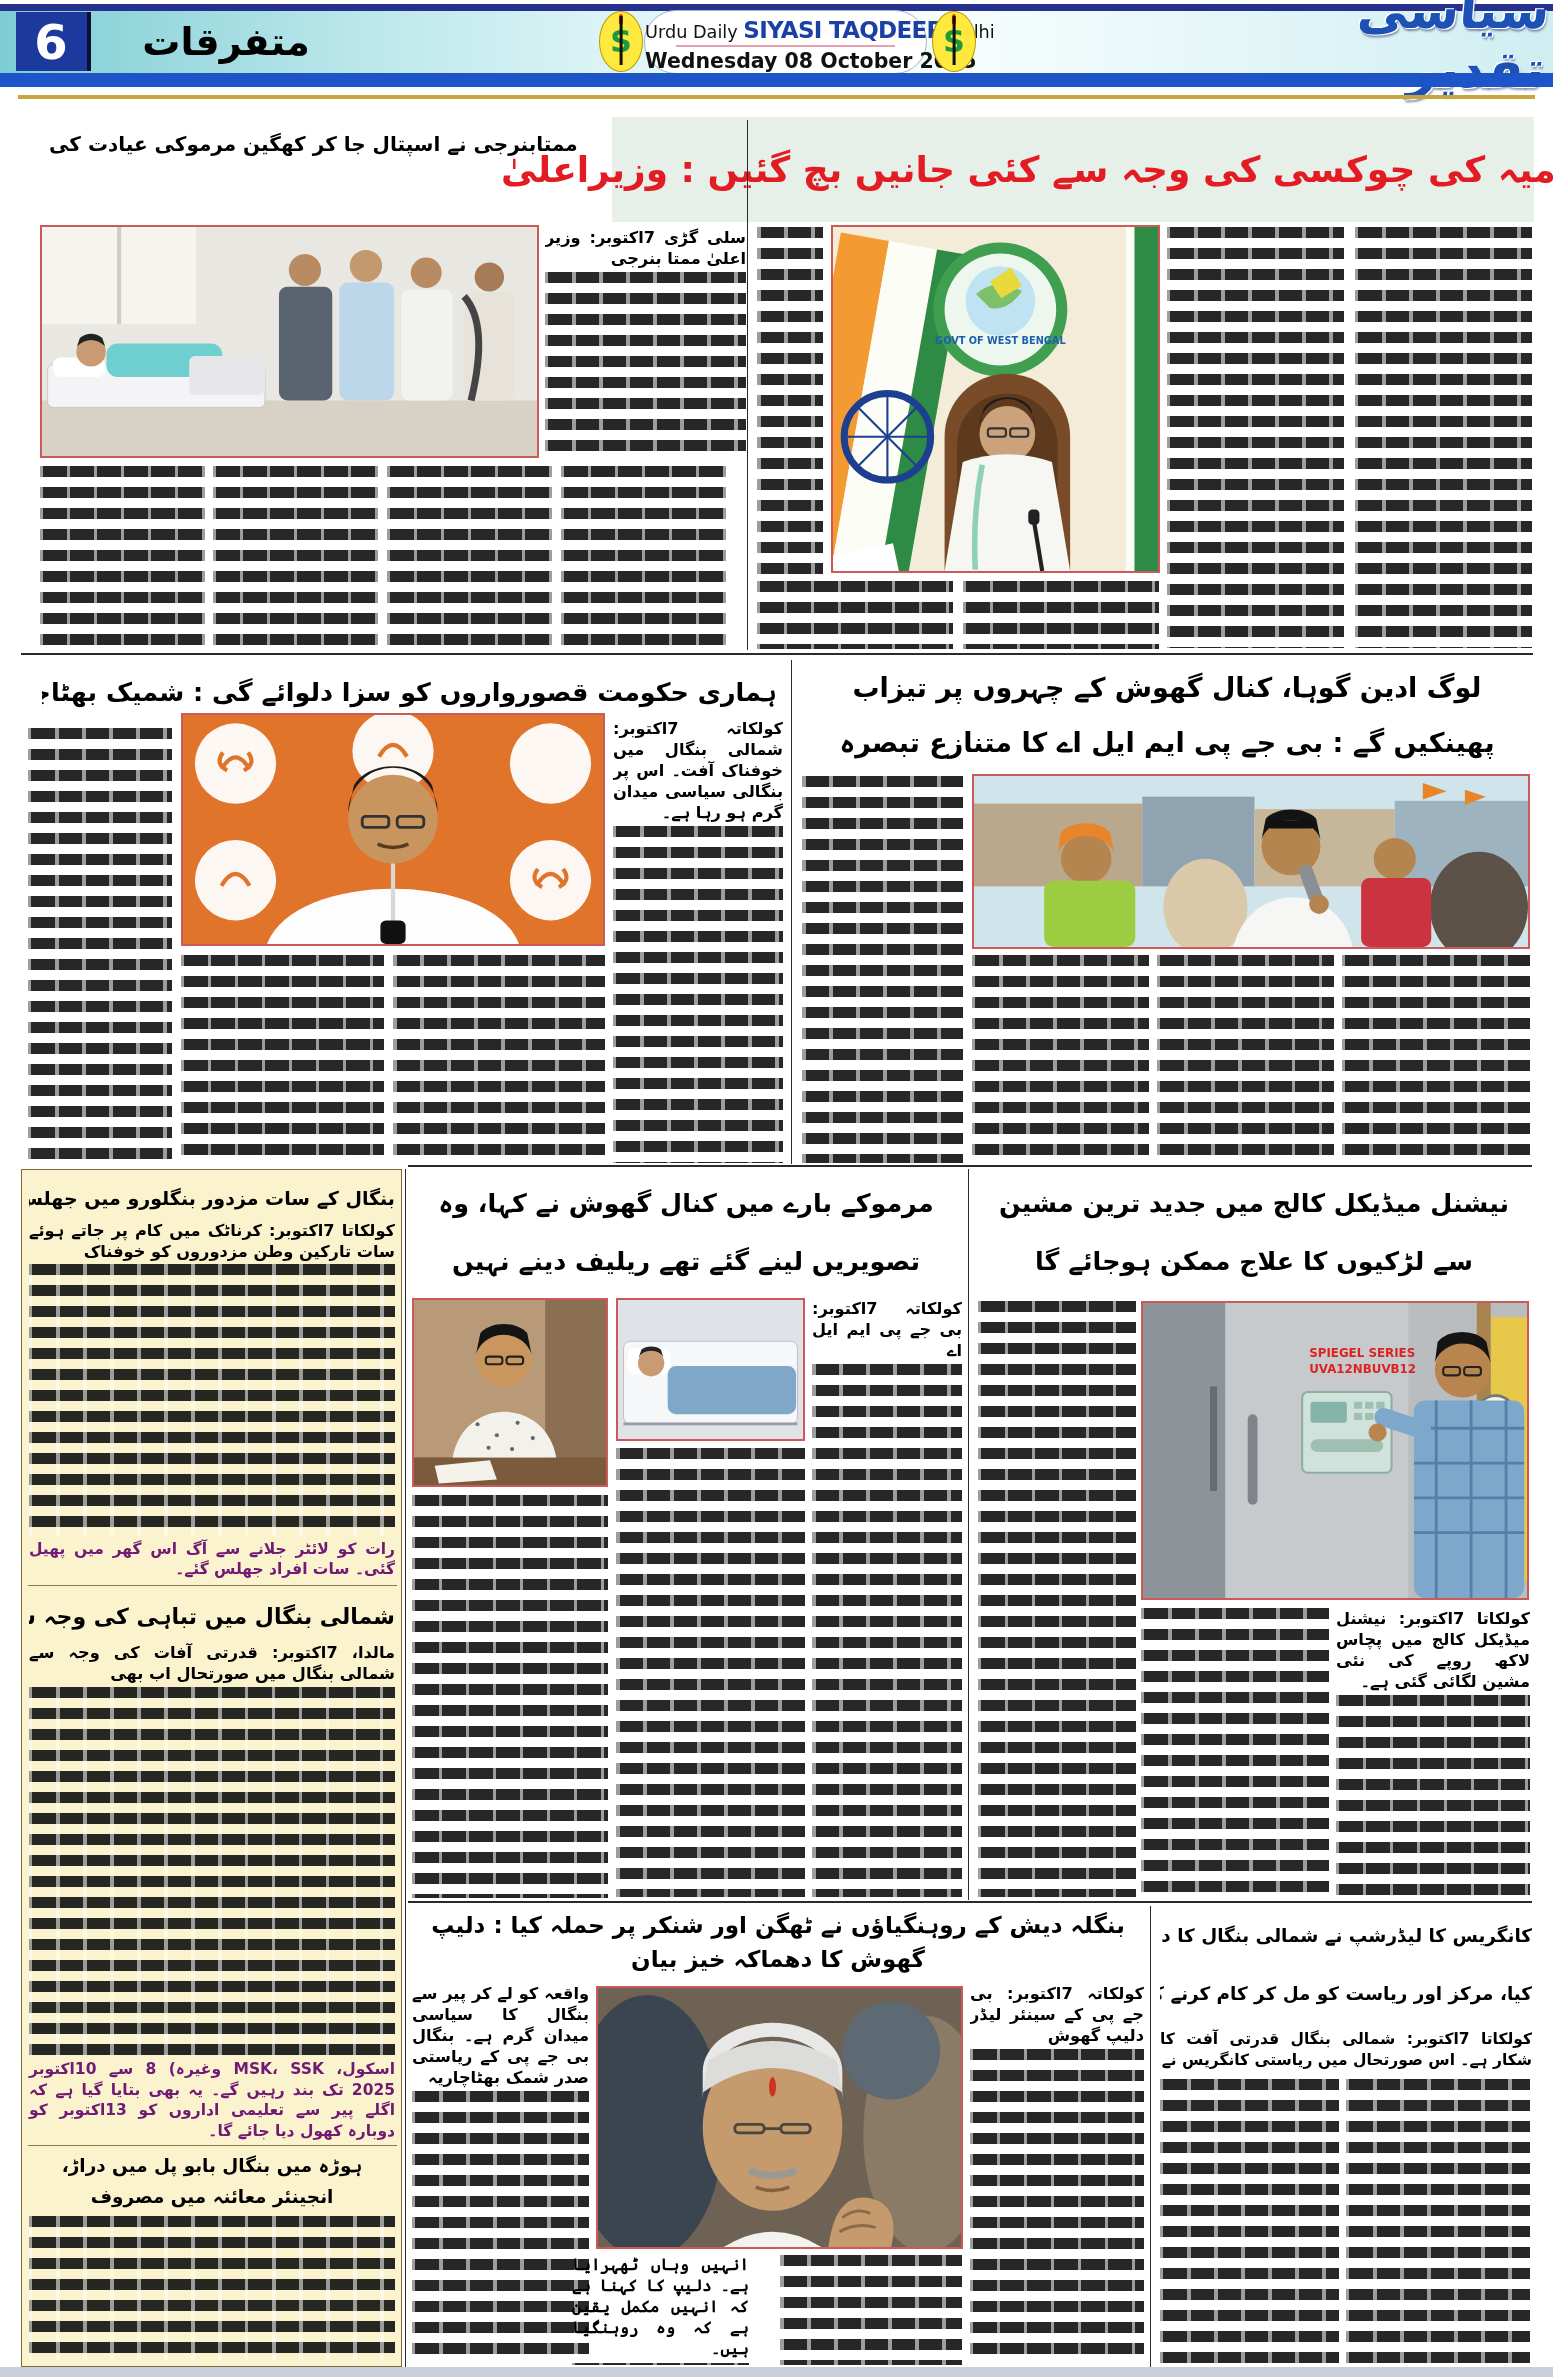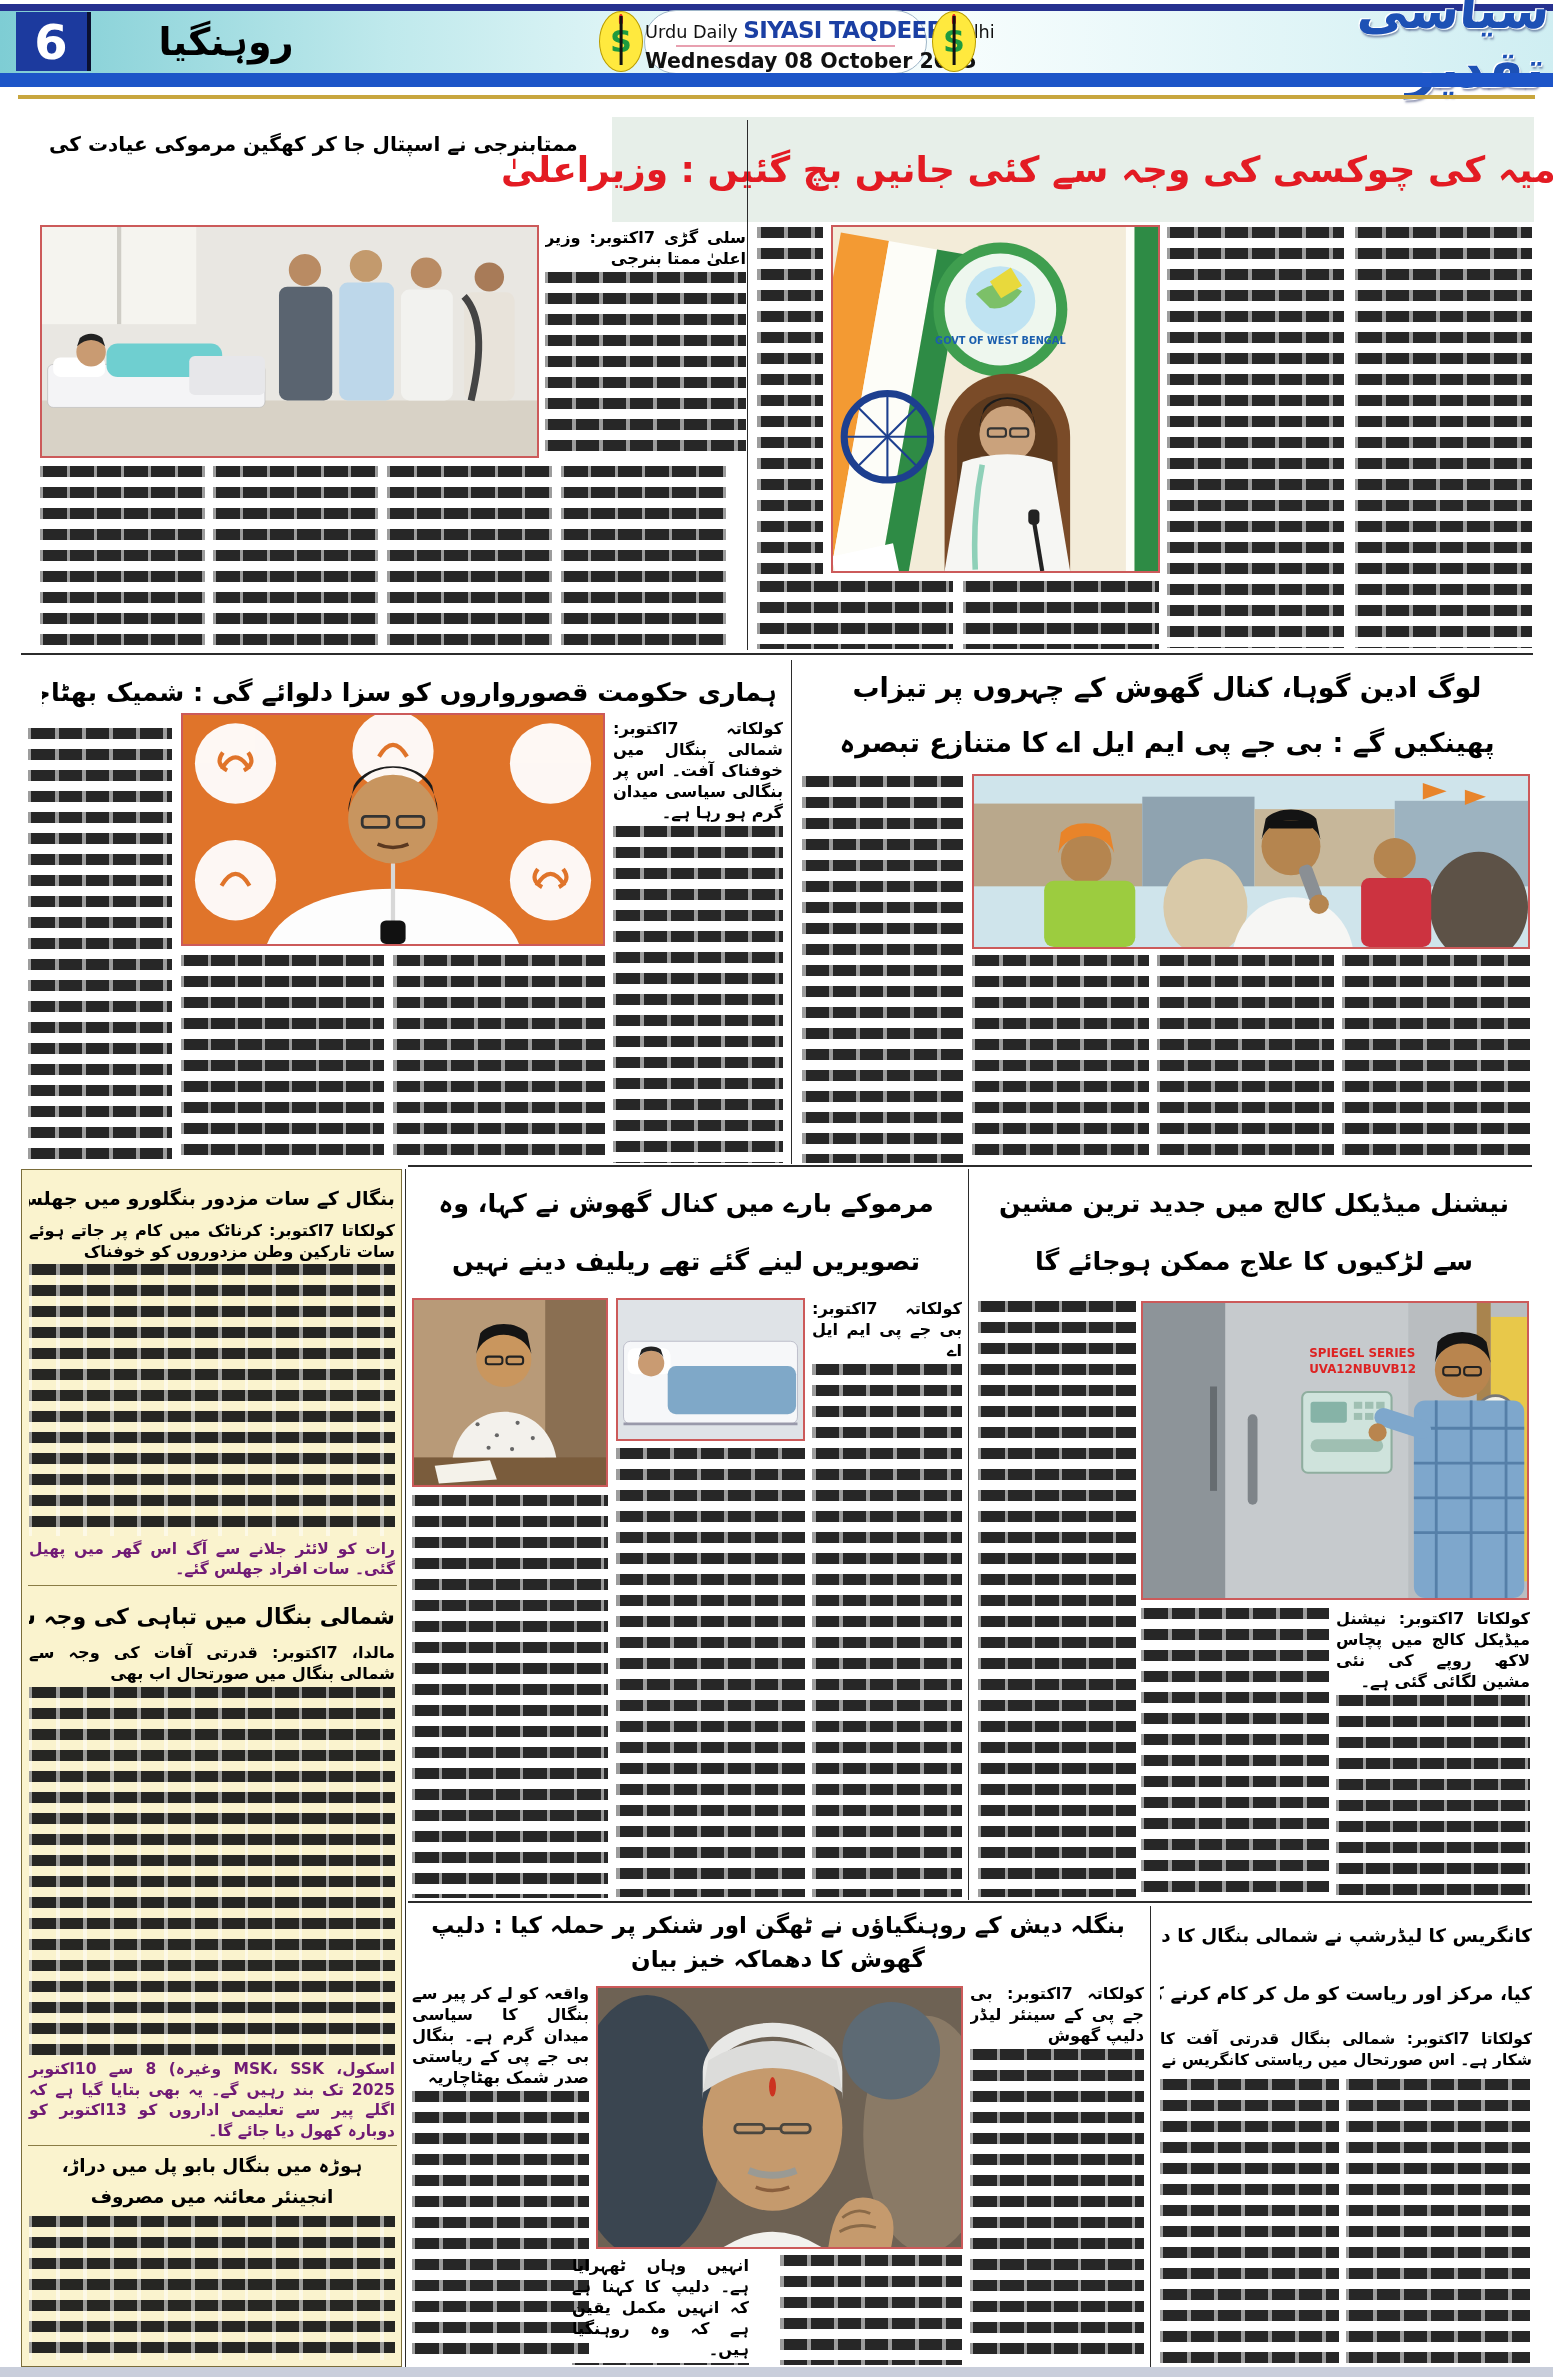--- a/index.html
+++ b/index.html
@@ -63,21 +63,21 @@
 </head>
 <body>
 
 <div class="page">
 
   <div class="a topline"></div>
   <div class="a header-band"></div>
   <div class="a pagenum">
       <span>6</span>
     </div>
-  <div class="a section-label rtl">روہنگیا</div>
+  <div class="a section-label rtl">متفرقات</div>
 
   <div class="oval-logo" style="left:599px;">
     <span class="flame"></span>
     <span class="sglyph">S</span>
   </div>
   <div class="a center-panel">
     <div class="cp-line1">
       <span>Urdu Daily</span>
       <span class="paper">SIYASI TAQDEER</span>
       <span>Delhi</span>
@@ -439,21 +439,21 @@
           <path d="M350,330 q20,-16 40,-6"></path>
           <path d="M346,350 q24,-14 52,-6"></path>
         </g>
       <path d="M180,372 q70,-44 140,0 z" fill="#f2f2ee"></path>
     </svg>
   </div>
   <div class="a col rtl" style="left:970px;top:1983px;width:174px;height:381px;">
     <div class="lead">کولکاتہ 7اکتوبر: بی جے پی کے سینئر لیڈر دلیپ گھوش</div>
     <div class="sim"></div>
   </div>
-  <div class="a col rtl" style="left:572px;top:2255px;width:177px;height:110px;">
+  <div class="a col rtl" style="left:572px;top:2255px;width:177px;height:110px;font-family:Liberation Serif, serif;">
     <div class="lead">انہیں وہاں ٹھہرایا ہے۔ دلیپ کا کہنا ہے کہ انہیں مکمل یقین ہے کہ وہ روہنگیا ہیں۔</div>
     <div class="sim"></div>
   </div>
   <div class="a col" style="left:780px;top:2255px;width:182px;height:110px;">
       <div class="sim"></div>
     </div>
 
   <div class="a vrule" style="left:1150px;top:1906px;height:461px;"></div>
 
   <div class="a hl hl-1line rtl" style="left:1160px;top:1907px;width:372px;height:57px;font-size:18.4px;line-height:57px;">کانگریس کا لیڈرشپ نے شمالی بنگال کا دورہ</div>

